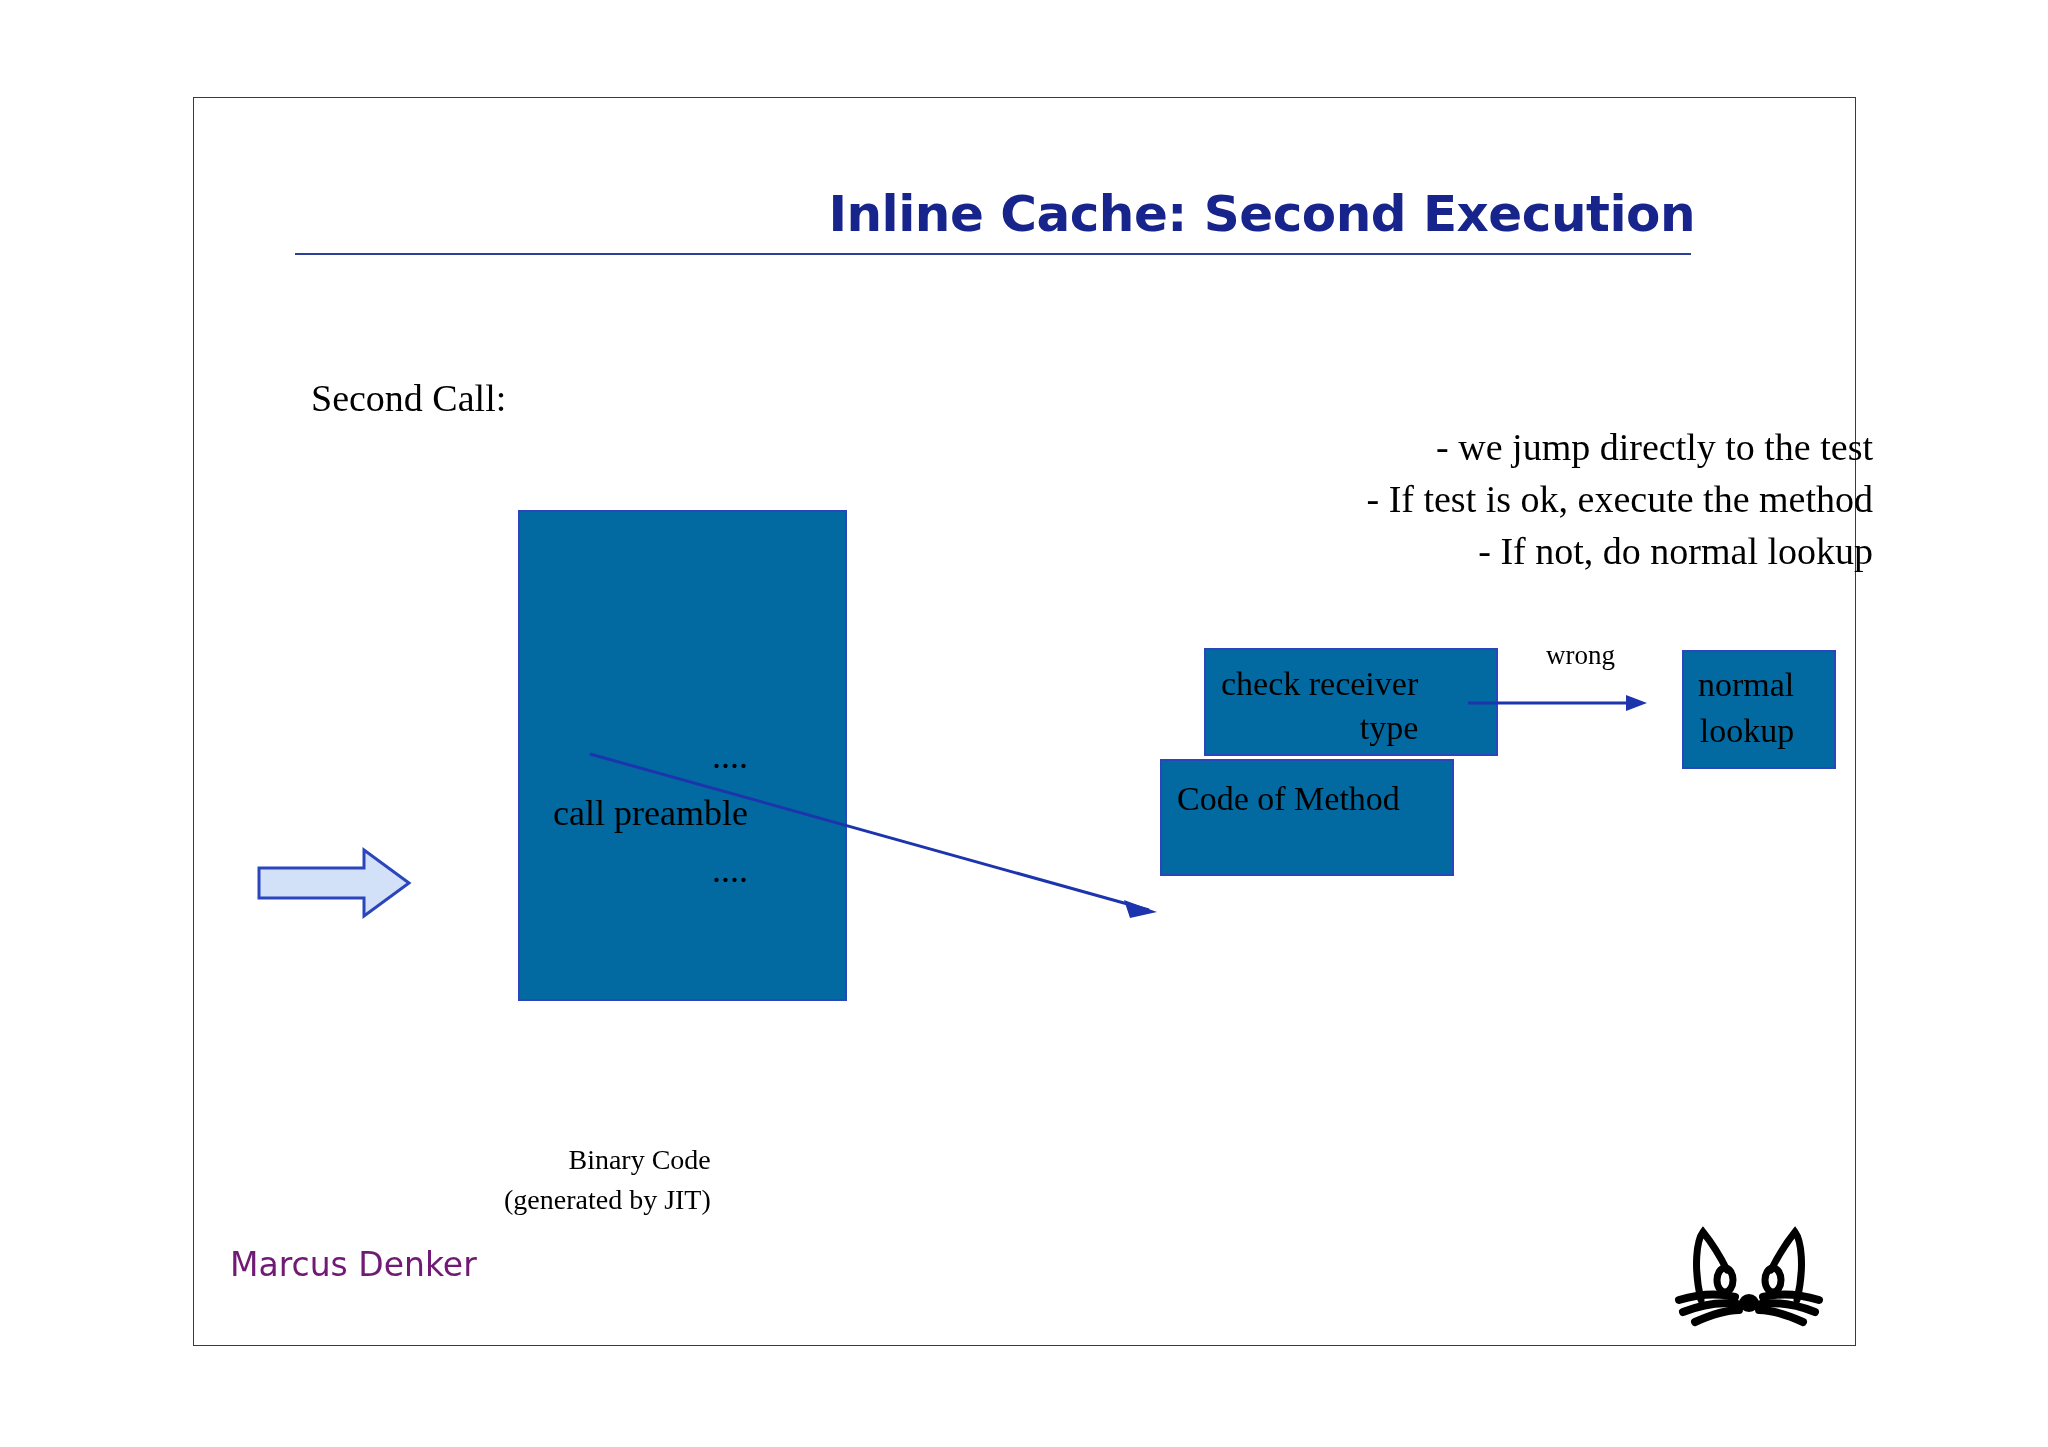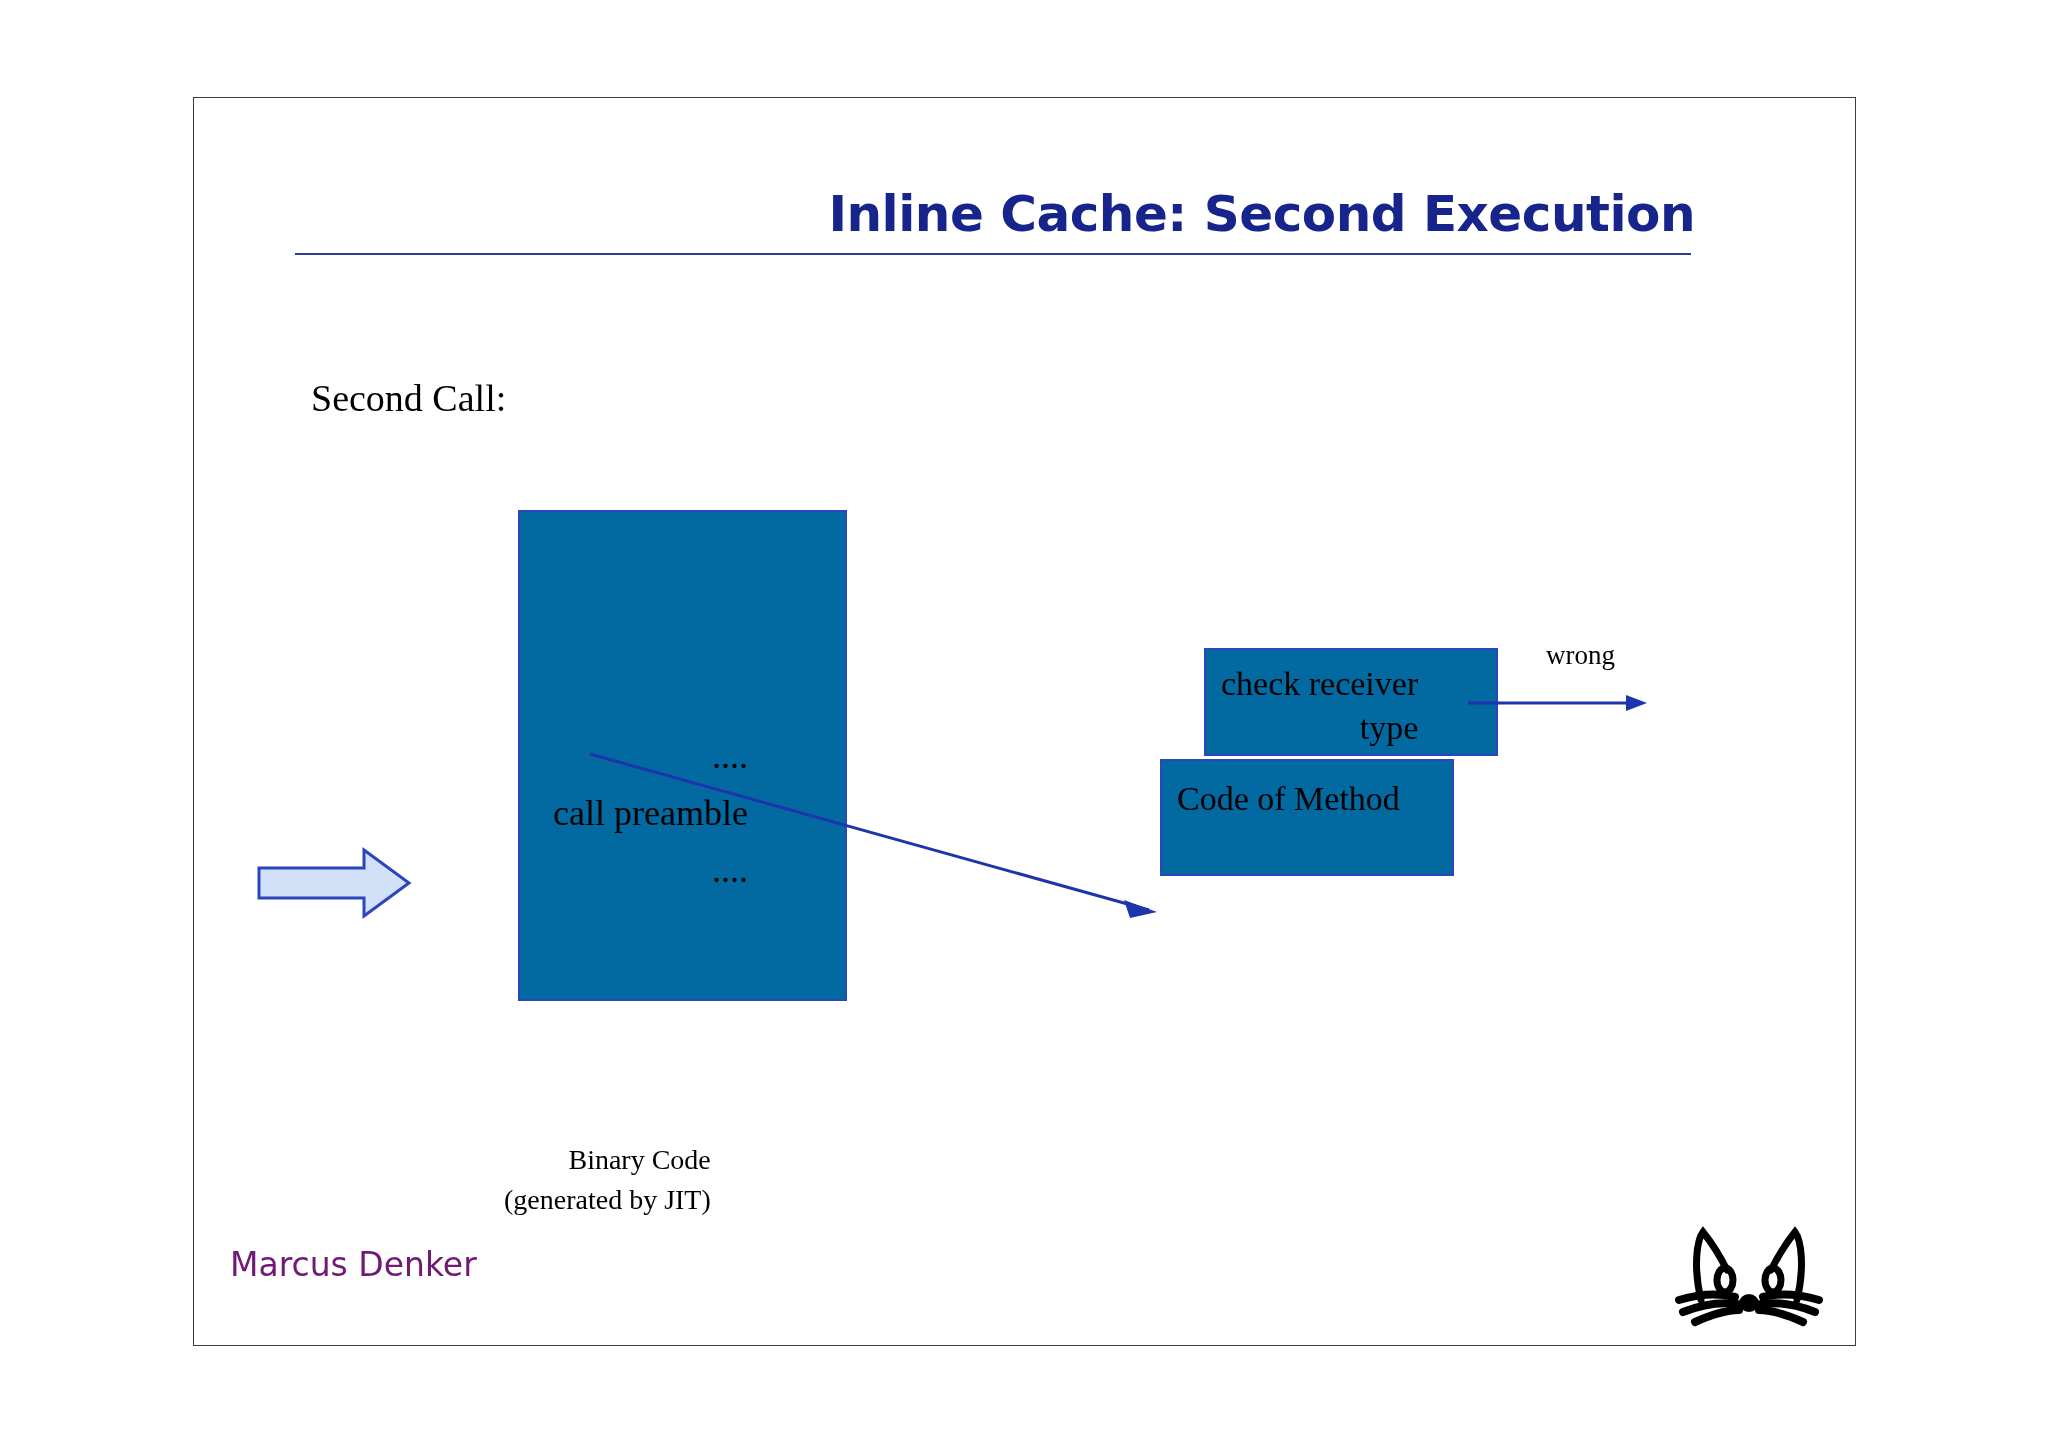--- a/index.html
+++ b/index.html
@@ -202,20 +202,25 @@
 
 <div id="slide">
 
   <div id="title-block">
     <div id="page-title">Inline Cache: Second Execution</div>
     <div id="title-rule"></div>
   </div>
 
   <div id="second-call" class="serif">Second Call:</div>
 
+  <div id="bullet-list">
+    <div class="bullet-line serif">- we jump directly to the test</div>
+    <div class="bullet-line serif">- If test is ok, execute the method</div>
+    <div class="bullet-line serif">- If not, do normal lookup</div>
+  </div>
 
   <div id="code-box" class="bluebox">
     <div class="code-text serif">
       <div>....</div>
       <div>call preamble</div>
       <div>....</div>
     </div>
   </div>
 
   <div id="code-caption" class="serif">
@@ -227,20 +232,26 @@
     <div class="box-text serif">
       <div>check receiver</div>
       <div>type</div>
     </div>
   </div>
 
   <div id="method-box" class="bluebox">
     <div class="box-text serif">Code of Method</div>
   </div>
 
+  <div id="lookup-box" class="bluebox">
+    <div class="box-text serif">
+      <div>normal</div>
+      <div>lookup</div>
+    </div>
+  </div>
 
   <div id="wrong-label" class="serif">wrong</div>
 
   <svg class="svg-layer" viewBox="0 0 1663 1249">
 
     <polygon points="65,770 170,770 170,752 215,785 170,818 170,800 65,800" fill="#d2e0f8" stroke="#2b46bd" stroke-width="3" stroke-linejoin="miter"></polygon>
 
     <g>
       <line x1="396" y1="656" x2="955" y2="812" stroke="#1c35ad" stroke-width="3"></line>
       <polygon points="963,814 930,802 936,820" fill="#1c35ad"></polygon>

